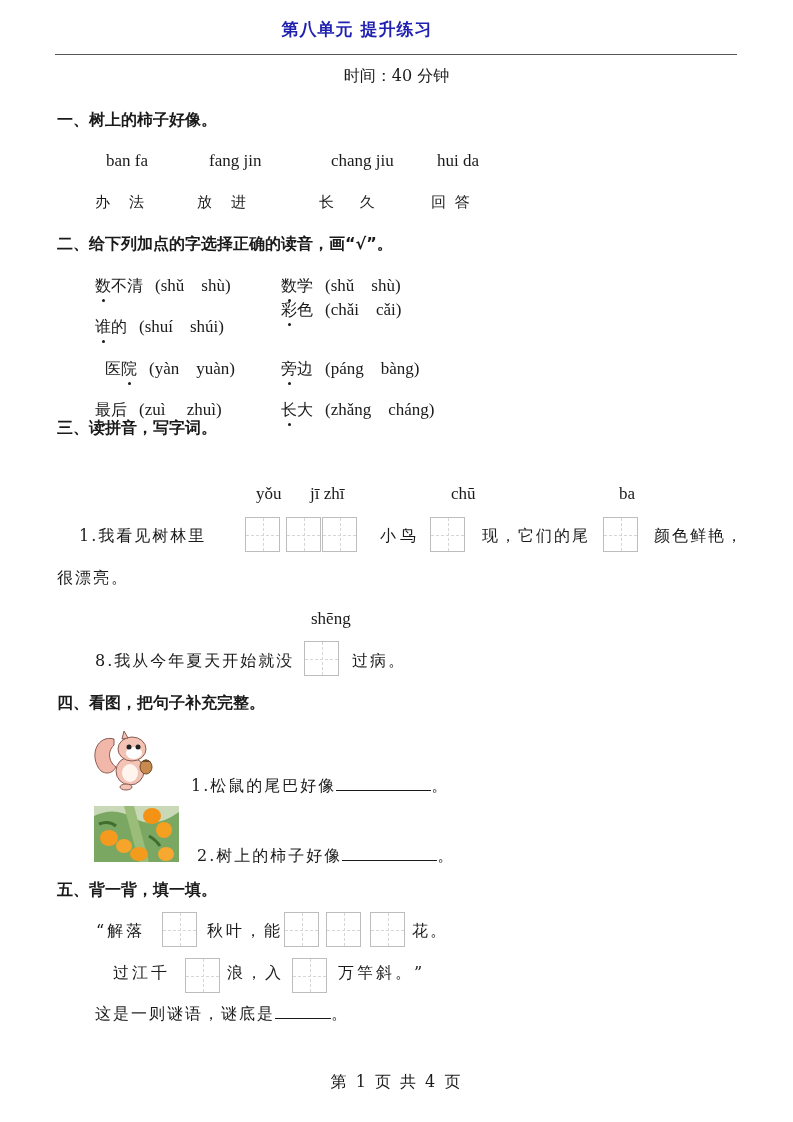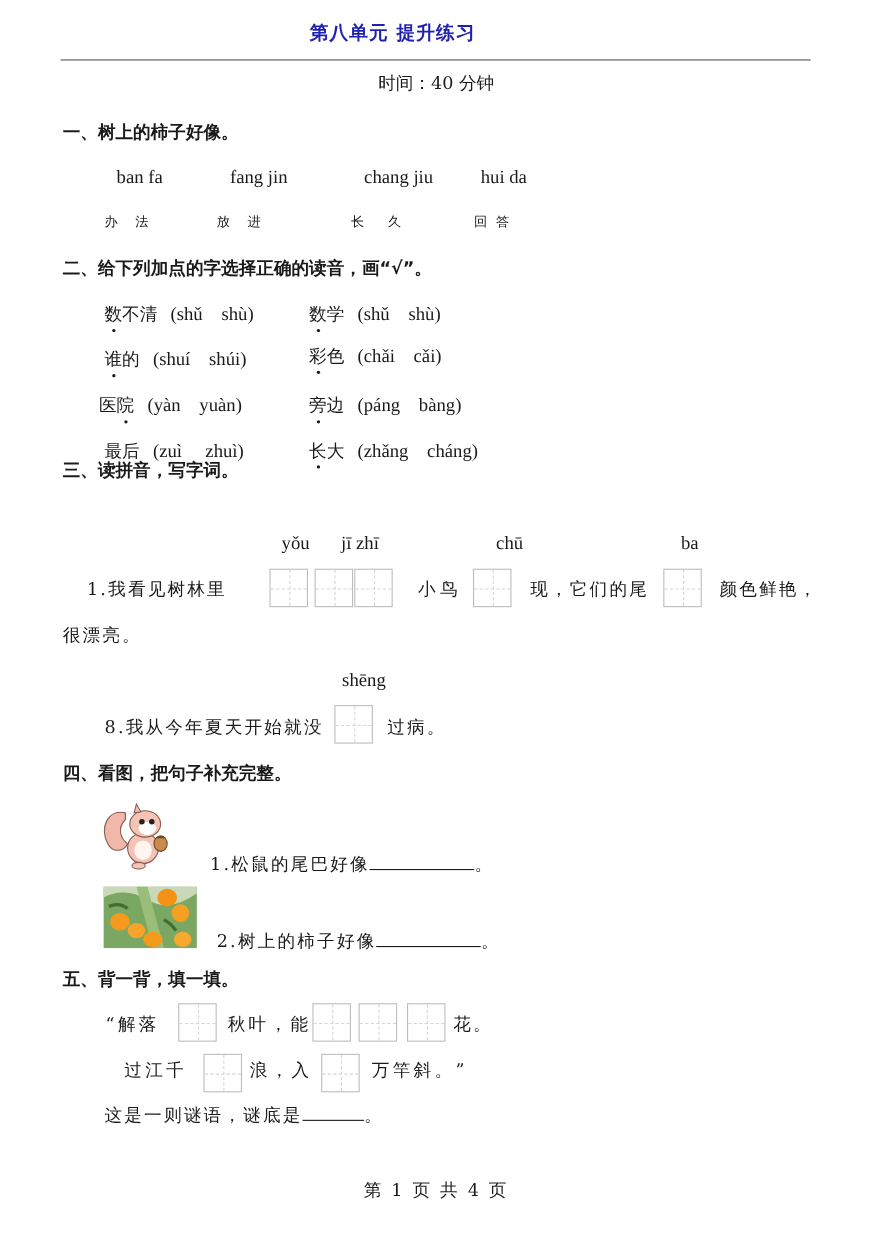--- a/index.html
+++ b/index.html
@@ -6,21 +6,21 @@
   body { width: 793px; height: 1122px; position: relative; overflow: hidden;
          font-family: "DejaVu Serif", "Liberation Serif", serif; color: #1a1a1a; }
   .abs { position: absolute; white-space: nowrap; }
   .title { left: 0; width: 714px; top: 18px; text-align: center; font-size: 17px; font-weight: bold;
            color: #1f1fb0; font-family: "DejaVu Sans", sans-serif; letter-spacing: 1px; }
   .rule { left: 55px; top: 54px; width: 682px; height: 0; border-top: 1.5px solid #555; }
   .time { left: 0; width: 793px; top: 66px; text-align: center; font-size: 16px; }
   .sec { font-size: 16px; font-weight: bold; font-family: "DejaVu Sans", sans-serif; left: 57px; }
   .t { font-size: 16px; }
   .py { font-family: "Liberation Serif", serif; font-size: 17px; margin-left: 12px; }
-  .cj { font-size: 12px; letter-spacing: 2px; }
+  .cj { font-size: 15px; letter-spacing: 2px; }
   .dot { position: relative; display: inline-block; }
   .dot::after { content: ""; position: absolute; left: 50%; bottom: -5px; width: 3px; height: 3px;
                 margin-left: -1.5px; background: #1a1a1a; border-radius: 50%; }
   .box { position: absolute; width: 35px; height: 35px; border: 1px solid #bdbdbd; box-sizing: border-box; }
   .box::before { content: ""; position: absolute; left: 50%; top: 0; bottom: 0; border-left: 1px dashed #d6d6d6; }
   .box::after { content: ""; position: absolute; top: 50%; left: 0; right: 0; border-top: 1px dashed #d6d6d6; }
   .blank { display: inline-block; border-bottom: 1px solid #1a1a1a; height: 14px; vertical-align: baseline; }
   .footer { left: 0; width: 793px; top: 1072px; text-align: center; font-size: 16px; letter-spacing: 2px; }
 </style>
 </head>
@@ -44,24 +44,24 @@
 
 <div class="abs t" style="left:95px; top:274px">
   <span></span><span class="dot">数</span><span>不清</span><span class="py">(shǔ　shù)</span>
 </div>
 <div class="abs t" style="left:281px; top:274px">
   <span></span><span class="dot">数</span><span>学</span><span class="py">(shǔ　shù)</span>
 </div>
 <div class="abs t" style="left:95px; top:315px">
   <span></span><span class="dot">谁</span><span>的</span><span class="py">(shuí　shúi)</span>
 </div>
-<div class="abs t" style="left:281px; top:312px">
+<div class="abs t" style="left:281px; top:298px">
   <span></span><span class="dot">彩</span><span>色</span><span class="py">(chǎi　cǎi)</span>
 </div>
-<div class="abs t" style="left:90px; top:357px">
+<div class="abs t" style="left:105px; top:357px">
   <span>医</span><span class="dot">院</span><span></span><span class="py">(yàn　yuàn)</span>
 </div>
 <div class="abs t" style="left:281px; top:357px">
   <span></span><span class="dot">旁</span><span>边</span><span class="py">(páng　bàng)</span>
 </div>
 <div class="abs t" style="left:95px; top:398px">
   <span></span><span class="dot">最</span><span>后</span><span class="py">(zuì　 zhuì)</span>
 </div>
 <div class="abs t" style="left:281px; top:398px">
   <span></span><span class="dot">长</span><span>大</span><span class="py">(zhǎng　cháng)</span>

